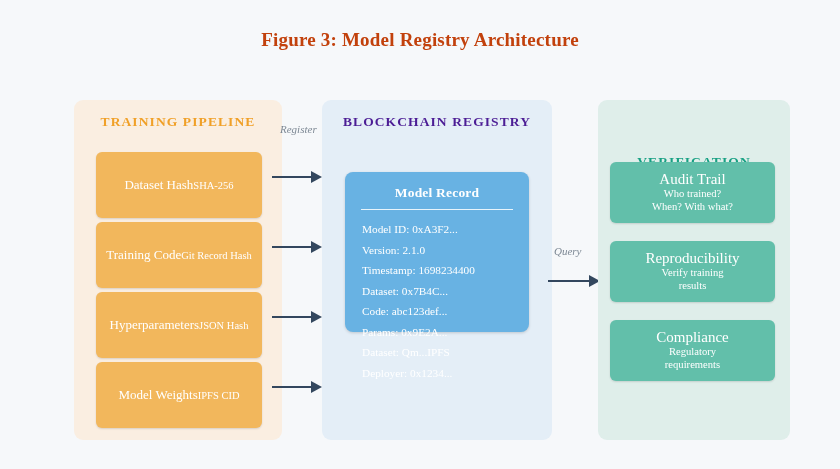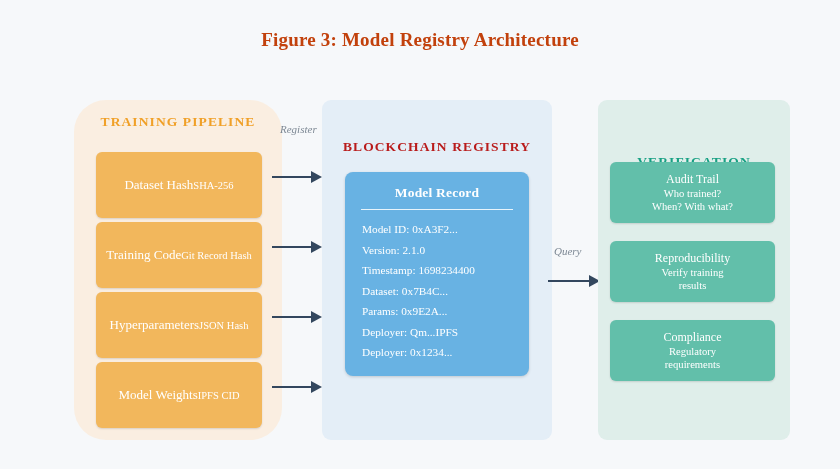--- a/index.html
+++ b/index.html
@@ -15,36 +15,36 @@
     font-size:19px;font-weight:bold;color:#c2410c;
     letter-spacing:.2px;
   }
   .panel{position:absolute;border-radius:9px;}
   .panel-title{
     position:absolute;left:0;width:100%;top:14px;
     text-align:center;font-size:13.5px;font-weight:bold;
     letter-spacing:1.1px;
   }
   
-  #panel-training{left:74px;top:100px;width:208px;height:340px;background:#faeee1;border-radius:32px;}
+  #panel-training{left:74px;top:100px;width:208px;height:340px;background:#faeee1;}
   #panel-training .panel-title{color:#f0a028;}
   .stage-box{
     position:absolute;left:22px;width:166px;height:66px;
     background:#f2b75c;border-radius:6px;
     box-shadow:0 1px 2px rgba(0,0,0,.13);
     display:flex;flex-direction:row;align-items:center;justify-content:center;
     color:#fff;
   }
   .stage-box .t{font-size:13px;line-height:16px;}
   .stage-box .s{font-size:10.5px;line-height:13px;text-align:right;}
   
   #panel-registry{left:322px;top:100px;width:230px;height:340px;background:#e4eef7;}
-  #panel-registry .panel-title{color:#b91c1c;margin-top:25px;}
+  #panel-registry .panel-title{color:#4c1d95;}
   #model-record{
-    position:absolute;left:23px;top:72px;width:184px;height:204px;
+    position:absolute;left:23px;top:72px;width:184px;height:160px;
     background:#68b2e3;border-radius:8px;
     box-shadow:0 1px 3px rgba(0,0,0,.16);
     color:#fff;
   }
   #model-record .rec-title{
     text-align:center;font-size:13.5px;font-weight:bold;
     padding-top:13px;letter-spacing:.2px;
   }
   #model-record .rec-divider{
     height:1px;background:#ffffff;opacity:.85;
@@ -55,21 +55,21 @@
   
   #panel-verification{left:598px;top:100px;width:192px;height:340px;background:#dfeeea;}
   #panel-verification .panel-title{color:#17a083;margin-top:40px;}
   .verify-box{
     position:absolute;left:12px;width:165px;height:61px;
     background:#62bfaa;border-radius:6px;
     box-shadow:0 1px 2px rgba(0,0,0,.13);
     display:flex;flex-direction:column;align-items:center;justify-content:center;
     color:#fff;text-align:center;
   }
-  .verify-box .t{font-size:12px;line-height:15px;}
+  .verify-box .t{font-size:15px;line-height:15px;}
   .verify-box .s{font-size:10.6px;line-height:13px;}
   
   .arrow{position:absolute;height:12px;}
   .arrow .shaft{position:absolute;left:0;top:5px;height:2px;background:#33475e;}
   .arrow .head{
     position:absolute;top:0;width:0;height:0;
     border-top:6px solid transparent;border-bottom:6px solid transparent;
     border-left:11px solid #33475e;
   }
   .arrow-label{
@@ -124,22 +124,23 @@
   <div class="panel-title">BLOCKCHAIN REGISTRY</div>
 
   <div id="model-record">
     <div class="rec-title">Model Record</div>
     <div class="rec-divider"></div>
     <ul class="rec-list">
       <li>Model ID: 0xA3F2...</li>
       <li>Version: 2.1.0</li>
       <li>Timestamp: 1698234400</li>
       <li>Dataset: 0x7B4C...</li>
+      <li>Code: abc123def...</li>
       <li>Params: 0x9E2A...</li>
-      <li>Deployer: Qm...IPFS</li>
+      <li>Dataset: Qm...IPFS</li>
       <li>Deployer: 0x1234...</li>
     </ul>
   </div>
 </div>
 
 <div class="arrow" style="left:548px;top:275px;width:52px">
   <div class="shaft" style="width:41px"></div>
     <div class="head" style="left:41px"></div>
 </div>
 <div class="arrow-label" style="left:554px;top:245px">Query</div>

